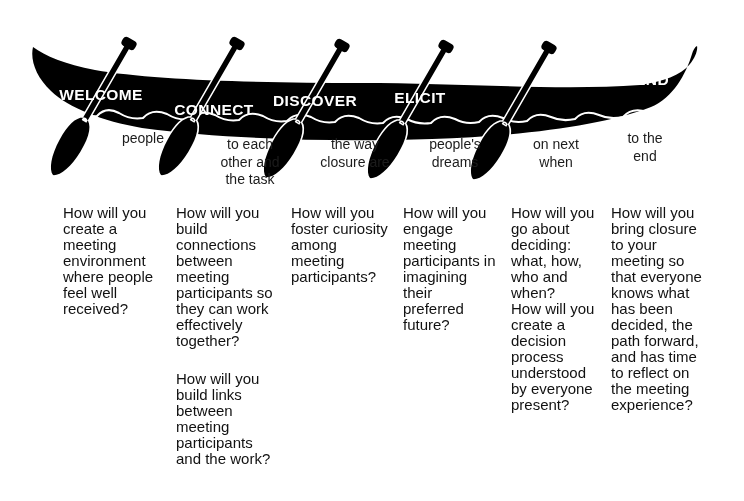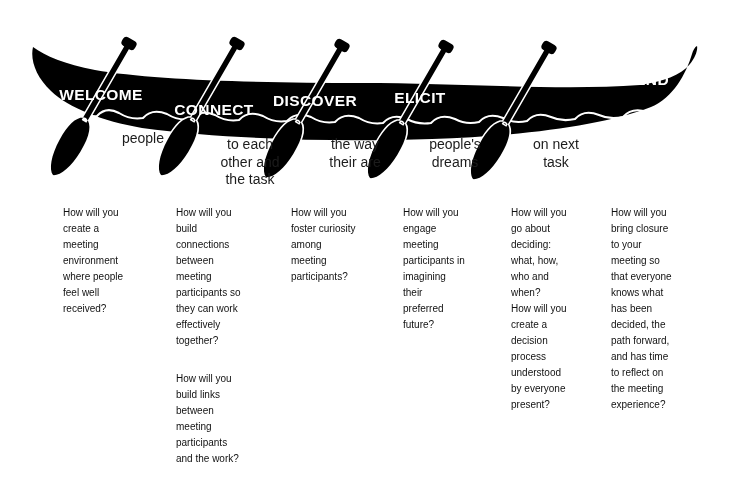--- a/index.html
+++ b/index.html
@@ -31,21 +31,21 @@
     color:#1c1c1c;
     font-size:14px;
     line-height:17.5px;
     white-space:pre-line;
   }
   .q-col{
     position:absolute;
     top:205px;
     width:110px;
     color:#111111;
-    font-size:10px;
+    font-size:15px;
     line-height:16px;
   }
   .q-col p{
     margin:0;
     white-space:pre-line;
   }
   .q-col p + p{margin-top:22px;}
 </style>
 </head>
 <body>
@@ -98,25 +98,27 @@
   <div class="stage-label" style="left:144px;top:101px">CONNECT</div>
   <div class="stage-label" style="left:245px;top:92px">DISCOVER</div>
   <div class="stage-label" style="left:350px;top:89px">ELICIT</div>
   <div class="stage-label" style="left:567px;top:71px">ATTEND</div>
 
   <div class="sub-label" style="left:81px;top:130px">people</div>
   <div class="sub-label" style="left:188px;top:136px">to each
 other and
 the task</div>
   <div class="sub-label" style="left:293px;top:136px">the way
-their are</div>
+closure are</div>
   <div class="sub-label" style="left:393px;top:136px">people's
 dreams</div>
   <div class="sub-label" style="left:494px;top:136px">on next
-task</div>
+when</div>
+  <div class="sub-label" style="left:583px;top:130px">to the
+end</div>
 
   <div class="q-col" style="left:63px">
     <p>How will you
 create a
 meeting
 environment
 where people
 feel well
 received?</p>
   </div>

